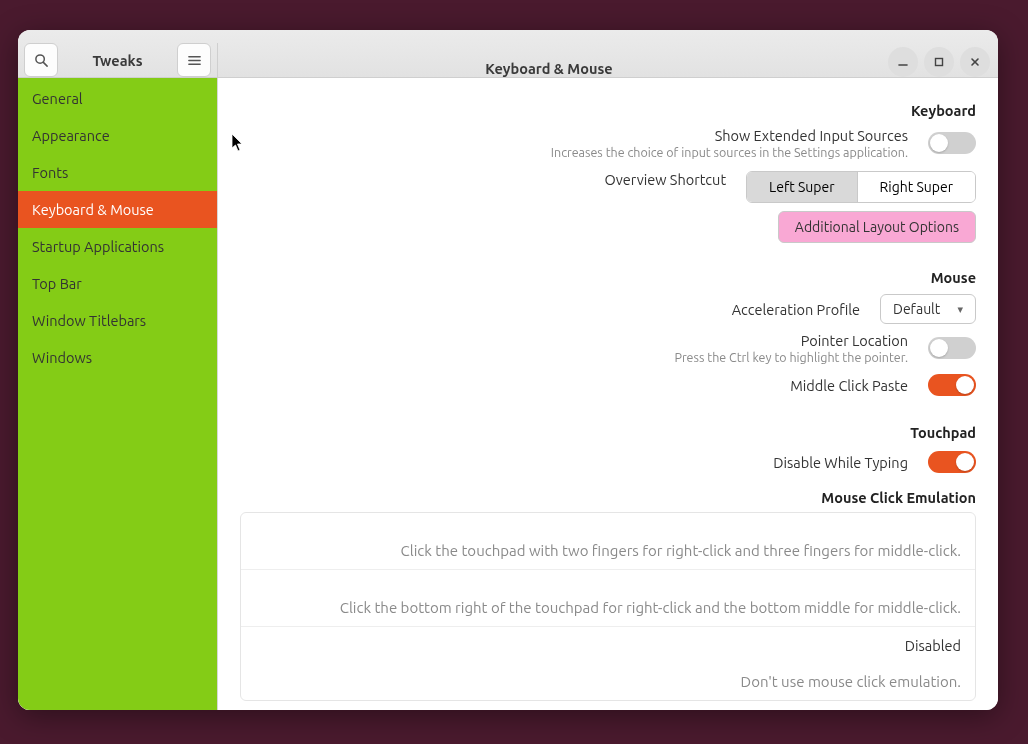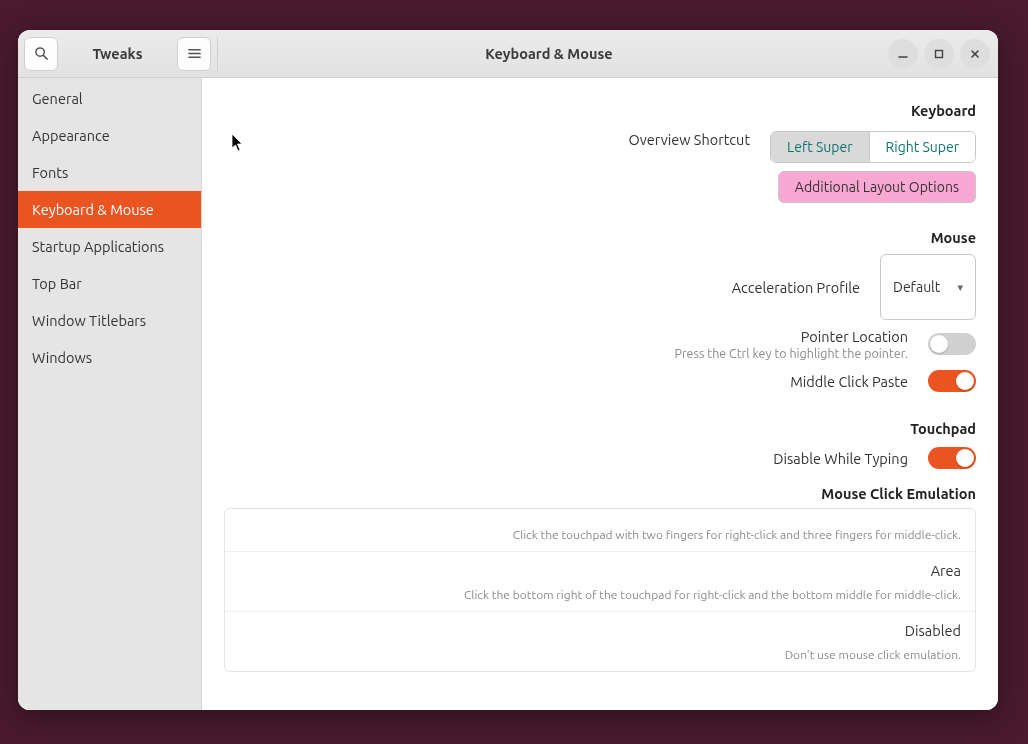--- a/index.html
+++ b/index.html
@@ -23,21 +23,21 @@
     background: #fafafa;
     border-radius: 12px;
     box-shadow: 0 6px 30px rgba(0,0,0,0.4);
     display: flex;
     flex-direction: column;
     overflow: hidden;
   }
   .headerbar {
     height: 48px;
     display: flex;
-    align-items: center;
+    align-items: flex-end;
     background: linear-gradient(#ebebeb, #e2e2e2);
     border-bottom: 1px solid #cfcfcf;
   }
   .hb-left {
     width: 200px;
     display: flex;
     align-items: center;
     padding: 0 6px;
     border-right: 1px solid #cfcfcf;
   }
@@ -74,23 +74,23 @@
     font-weight: 600;
     color: #3a3a3a;
   }
   .body {
     flex: 1;
     display: flex;
     overflow: hidden;
     background: #ffffff;
   }
   .sidebar {
-    width: 184px;
+    width: 200px;
     border-right: 1px solid #d7d7d7;
-    background: #e5e5e5;
+    background: #84cc16;
     display: flex;
     flex-direction: column;
     padding-top: 2px;
   }
   .side-item {
     padding: 10px 14px;
     color: #333;
     cursor: default;
   }
   .side-item.active {
@@ -145,40 +145,40 @@
   .toggle.on { background: #e95420; }
   .toggle.on::after { left: auto; right: 2px; }
   .seg-group {
     display: inline-flex;
     border: 1px solid #c9c9c9;
     border-radius: 6px;
     overflow: hidden;
     background: #fff;
   }
   .seg {
-    padding: 7px 16px;
+    padding: 7px 22px;
     font-size: 14px;
-    color: #0f766e;
+    color: #000000;
     background: #fff;
   }
   .seg.active { background: #d9d9d9; }
   .seg + .seg { border-left: 1px solid #c9c9c9; }
   .btn {
     border: 1px solid #c9c9c9;
     background: #f9a8d4;
     border-radius: 6px;
     padding: 7px 16px;
     font-size: 14px;
     color: #333;
   }
   .combo {
     border: 1px solid #c9c9c9;
     background: #fff;
     border-radius: 6px;
-    padding: 24px 12px;
+    padding: 6px 12px;
     min-width: 96px;
     display: flex;
     align-items: center;
     justify-content: space-between;
     font-size: 14px;
     color: #333;
   }
   .combo .chev { font-size: 11px; color: #666; }
   .right-stack {
     display: flex;
@@ -189,21 +189,21 @@
   .emu-box {
     border: 1px solid #e5e5e5;
     border-radius: 6px;
     margin-top: 6px;
   }
   .emu-item {
     padding: 10px 14px;
   }
   .emu-item + .emu-item { border-top: 1px solid #eee; }
   .emu-item .t { font-size: 14.5px; color: #333; }
-  .emu-item .d { font-size: 12px; color: #8a8a8a; margin-top: 9px; }
+  .emu-item .d { font-size: 15px; color: #8a8a8a; margin-top: 19px; }
   .cursor-arrow {
     position: absolute;
     left: 232px;
     top: 134px;
     width: 12px;
     height: 18px;
     pointer-events: none;
     z-index: 50;
   }
 </style>
@@ -260,20 +260,27 @@
       <div class="side-item">Startup Applications</div>
       <div class="side-item">Top Bar</div>
       <div class="side-item">Window Titlebars</div>
       <div class="side-item">Windows</div>
     </div>
 
     <div class="content">
 
       <div class="section-title">Keyboard</div>
 
+      <div class="row">
+        <div class="row-left">
+          <div class="label">Show Extended Input Sources</div>
+          <div class="desc">Increases the choice of input sources in the Settings application.</div>
+        </div>
+        <div class="toggle"></div>
+      </div>
 
 
       <div class="row" style="align-items: flex-start; padding-top:8px;">
         <div class="row-left">
           <div class="label">Overview Shortcut</div>
         </div>
         <div class="right-stack">
           <div class="seg-group">
             <div class="seg active">Left Super</div>
             <div class="seg">Right Super</div>
@@ -318,21 +325,20 @@
         <div class="toggle on"></div>
       </div>
 
       <div class="section-title" style="margin-top:10px;">Mouse Click Emulation</div>
 
       <div class="emu-box">
         <div class="emu-item">
           <div class="d">Click the touchpad with two fingers for right-click and three fingers for middle-click.</div>
         </div>
         <div class="emu-item">
-          <div class="t">Area</div>
           <div class="d">Click the bottom right of the touchpad for right-click and the bottom middle for middle-click.</div>
         </div>
         <div class="emu-item">
           <div class="t">Disabled</div>
           <div class="d">Don't use mouse click emulation.</div>
         </div>
       </div>
 
     </div>
   </div>

